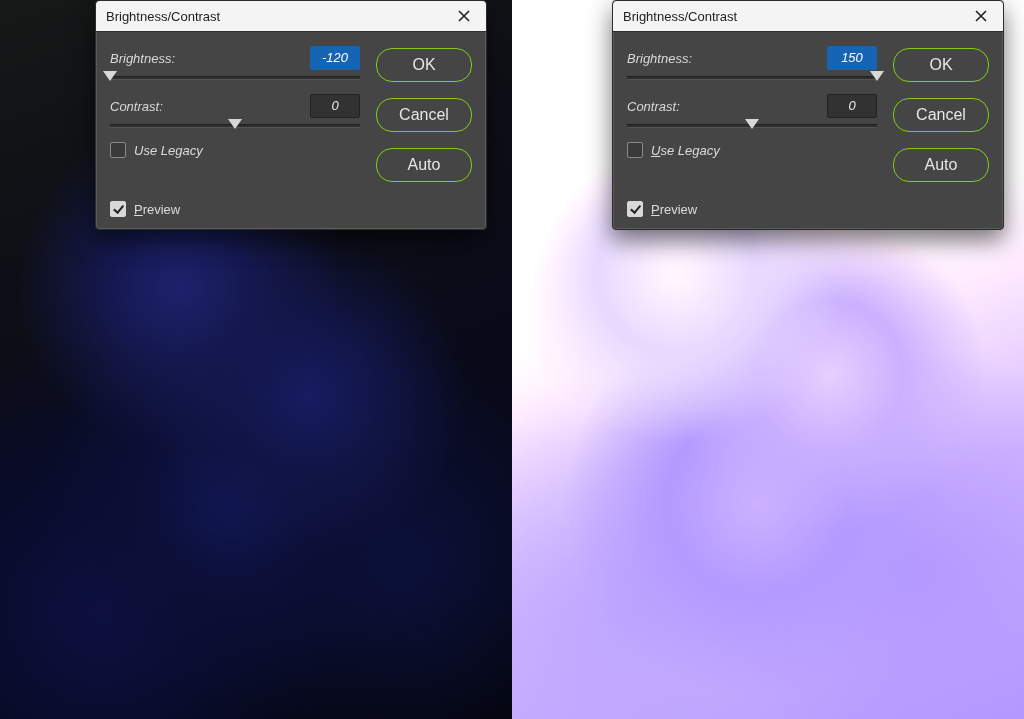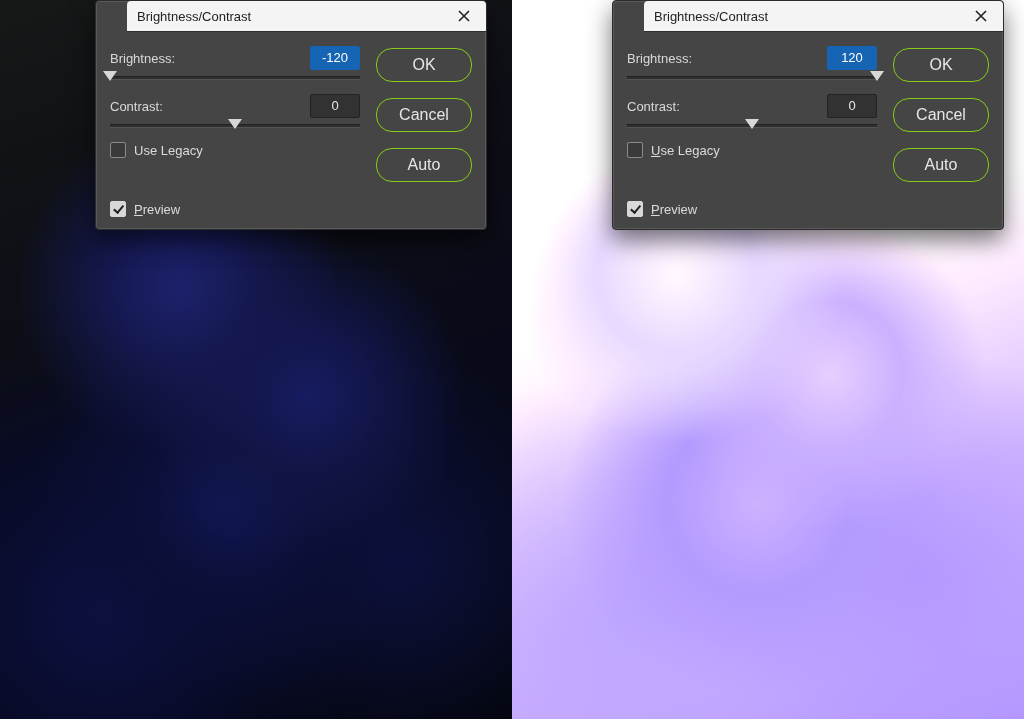--- a/index.html
+++ b/index.html
@@ -43,26 +43,25 @@
   }
   .pane.left  .dialog{left:95px;  top:0;}
   .pane.right .dialog{left:100px; top:0;}
   .titlebar{
     display:flex;align-items:center;justify-content:space-between;
     background:#f4f4f4;color:#222;
     height:30px;padding:0 8px 0 10px;
     border-bottom:1px solid #2e2e2e;
     border-top-left-radius:4px;border-top-right-radius:4px;
     font-size:13px;
-    margin-left:31px;
   }
   .close-x{width:28px;height:22px;display:flex;align-items:center;justify-content:center;cursor:pointer;}
   .close-x svg{width:12px;height:12px;}
   .body{padding:14px 14px 12px 14px;display:flex;gap:16px;}
-  .controls{flex:1;}
+  .controls{flex:1;font-style:italic;}
   .buttons{width:96px;display:flex;flex-direction:column;gap:16px;padding-top:2px;}
   .btn{
     height:32px;border:1px solid #84cc16;border-radius:16px;background:transparent;
     color:#e6e6e6;display:flex;align-items:center;justify-content:center;cursor:pointer;
     font-size:16px;
   }
   .row{display:flex;align-items:center;justify-content:space-between;}
   .row + .slider-wrap{margin-top:6px;margin-bottom:14px;}
   .label{color:#d9d9d9;}
   .numbox{
@@ -163,21 +162,21 @@
           <svg viewBox="0 0 12 12">
               <path d="M1 1 L11 11 M11 1 L1 11" stroke="#222" stroke-width="1.6" fill="none"></path>
             </svg>
         </span>
       </div>
 
       <div class="body">
         <div class="controls">
           <div class="row">
             <span class="label">Brightness:</span>
-            <span class="numbox selected">120</span>
+            <span class="numbox selected">150</span>
           </div>
           <div class="slider-wrap">
             <div class="track">
                 <div class="thumb" style="left: 100%;"></div>
               </div>
           </div>
 
           <div class="row">
             <span class="label">Contrast:</span>
             <span class="numbox">0</span>

